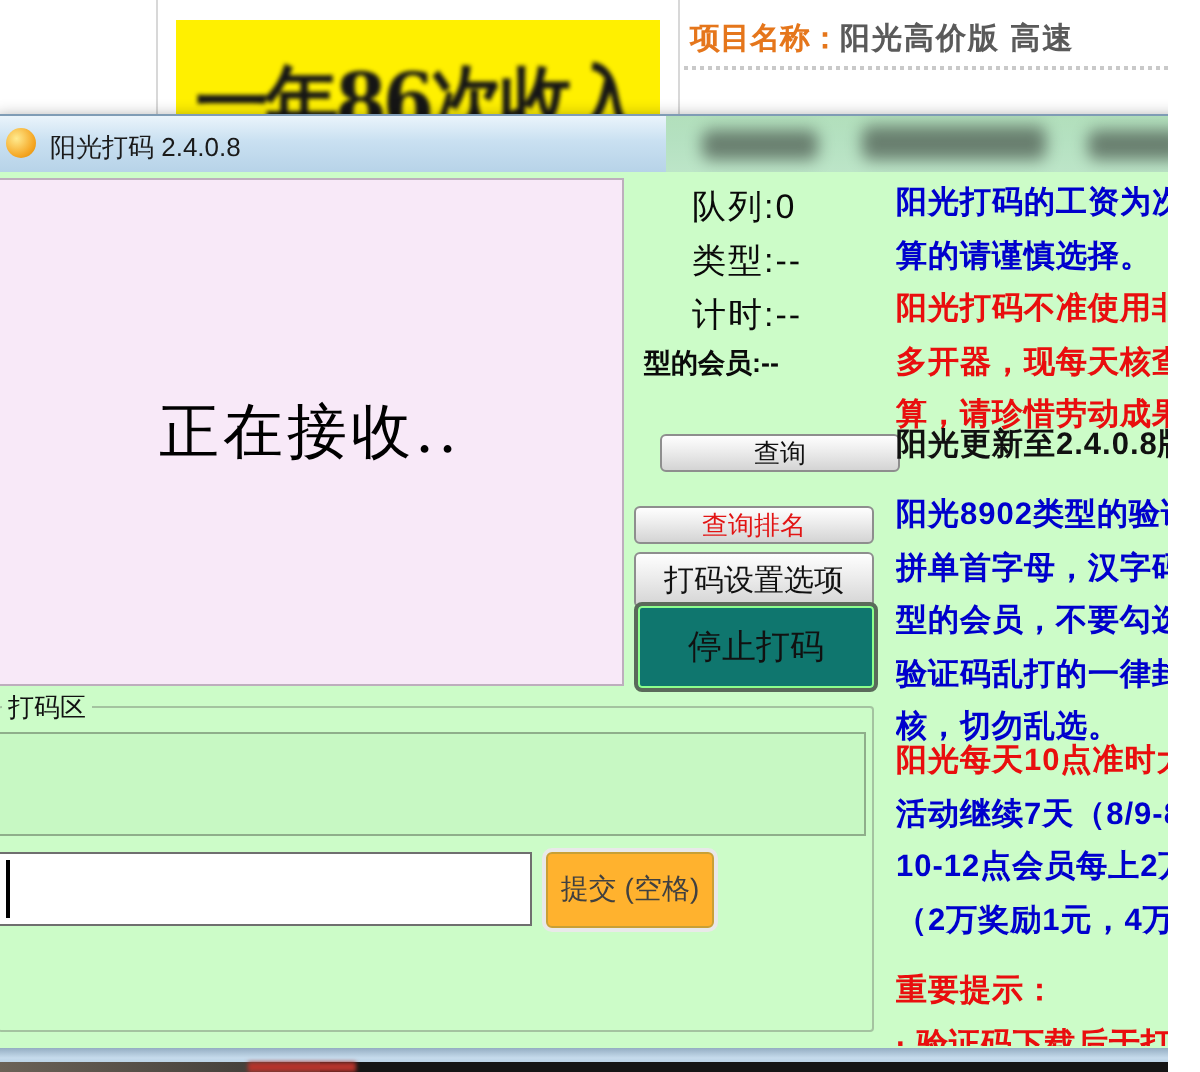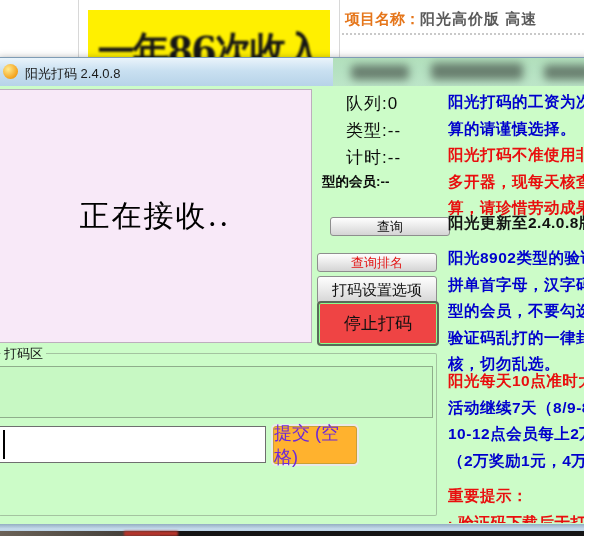--- a/index.html
+++ b/index.html
@@ -53,21 +53,21 @@
   .net-row{font-size:13.5px;color:#0a0a0a;height:18px;line-height:18px;margin-top:2px;
            font-weight:bold;white-space:nowrap;}
 
   
   .btn{position:absolute;left:318px;width:120px;display:flex;align-items:center;justify-content:center;
        background:linear-gradient(#fefefe,#ececec 45%,#d4d4d4);border:1px solid #8e8e8e;border-radius:3px;
        font-size:13px;color:#111;cursor:pointer;box-sizing:border-box;}
   .btn-query{top:131px;height:19px;margin-left:13px;}
   .btn-rank{top:167px;height:19px;color:#e21414;}
   .btn-settings{top:180px;height:28px;font-size:15px;margin-top:10px;}
-  .btn-stop{top:215px;height:45px;width:122px;background:#ef4444;border:2px solid #5a6a5a;
+  .btn-stop{top:215px;height:45px;width:122px;background:#0f766e;border:2px solid #5a6a5a;
             border-radius:4px;font-size:17px;box-shadow:inset 0 0 0 1px #8cff8c;}
 
   
   .notice{position:absolute;left:449px;top:0;width:312px;height:437px;overflow:hidden;
           font-weight:bold;font-size:15.5px;}
   .np{position:absolute;left:0;white-space:nowrap;}
   .np-a{top:3px;}  .np-u{top:124px;}  .np-b{top:159px;}  .np-c{top:282px;}  .np-f{top:397px;}
   .nline{height:26.5px;line-height:26.5px;white-space:nowrap;letter-spacing:.5px;}
   .c-blue{color:#0000CD;}
   .c-red{color:#E90E0E;}
@@ -78,21 +78,21 @@
              border:1px solid #a4c3a0;border-left:none;border-radius:2px;}
   .group-legend{position:absolute;left:2px;top:259px;padding:0 3px;font-size:13px;color:#111;
                 background:#CCFCC8;}
   .captcha-box{position:absolute;left:0;top:280px;width:434px;height:52px;background:#C7F8C3;
                border:1px solid #8fae8b;border-left:none;box-sizing:border-box;}
   .answer-input{position:absolute;left:-1px;top:340px;width:268px;height:37px;box-sizing:border-box;
                 border:1px solid #6f6f6f;background:#fff;font-size:16px;padding:0 4px;outline:none;}
   .caret{position:absolute;left:4px;top:344px;width:2px;height:29px;background:#000;pointer-events:none;}
   .submit-btn{position:absolute;left:274px;top:340px;width:84px;height:38px;display:flex;
               align-items:center;justify-content:center;background:#FFB22E;border:1px solid #c9a035;
-              border-radius:3px;font-size:18px;color:#6d28d9;cursor:pointer;box-sizing:border-box;
+              border-radius:3px;font-size:14px;color:#404040;cursor:pointer;box-sizing:border-box;
               box-shadow:0 0 0 2px #e9e9e9;}
 
   
   .taskbar-strip{position:absolute;left:0;top:531px;width:600px;height:5px;background:#151515;z-index:20;}
   .strip-left{position:absolute;left:0;top:0;width:160px;height:5px;
               background:linear-gradient(to right,#6b6257,#3a3733);}
   .strip-red{position:absolute;left:124px;top:0;width:54px;height:5px;background:#b5342c;filter:blur(1px);}
 </style>
 </head>
 <body>

